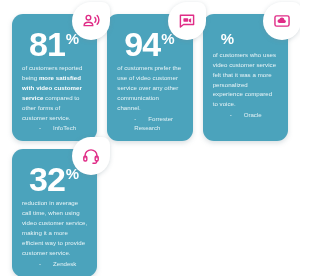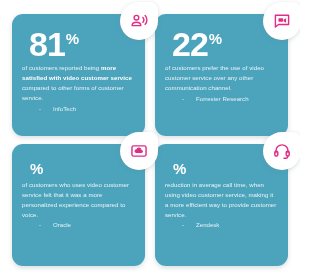--- a/index.html
+++ b/index.html
@@ -15,21 +15,21 @@
   #infographic {
     position: relative;
     width: 300px;
     height: 276px;
     background: #ffffff;
     padding: 14px 12px 10px 12px;
   }
 
   .grid {
     display: grid;
-    grid-template-columns: 1fr 1fr;
+    grid-template-columns: 1fr 1fr 1fr;
     grid-template-rows: 1fr 1fr;
     column-gap: 10px;
     row-gap: 8px;
     width: 100%;
     height: 100%;
   }
 
   .stat-card {
     position: relative;
     background: #4BA3BC;
@@ -139,21 +139,21 @@
         <span>
           <svg width="18" height="18" viewBox="0 0 24 24" fill="none" stroke="#E02D87" stroke-width="1.9" stroke-linecap="round" stroke-linejoin="round">
             <path d="M3.2 4.4h17.6v12.2H7.4l-4.2 3.4z"></path>
             <rect x="7.2" y="8.4" width="6.4" height="4.6" rx="0.9" fill="#E02D87" stroke="none"></rect>
             <path d="M14.4 10l3.1-1.8v6.2L14.4 12.6z" fill="#E02D87" stroke="none"></path>
           </svg>
         </span>
       </div>
 
       <div class="pct-row">
-        <span class="pct-num">22</span>
+        <span class="pct-num">94</span>
         <span class="pct-sign">%</span>
       </div>
 
       <p class="body-text"><span>of customers prefer the use of video customer service over any other communication channel.</span><span class="em"></span><span></span></p>
 
       <p class="attribution"><span class="dash">-</span><span>Forrester Research</span></p>
     </div>
 
     <div class="stat-card">
       <div class="badge">
@@ -180,20 +180,21 @@
           <svg width="18" height="18" viewBox="0 0 24 24" fill="none" stroke="#E02D87" stroke-width="1.9" stroke-linecap="round" stroke-linejoin="round">
             <path d="M4 14.4v-2.6a8 8 0 0 1 16 0v2.6"></path>
             <rect x="2.4" y="12.4" width="4" height="6.2" rx="1.6"></rect>
             <rect x="17.6" y="12.4" width="4" height="6.2" rx="1.6"></rect>
             <path d="M19.6 18.6v1.2a1.8 1.8 0 0 1-1.8 1.8h-3.2"></path>
           </svg>
         </span>
       </div>
 
       <div class="pct-row">
+        <span class="pct-num">32</span>
         <span class="pct-sign">%</span>
       </div>
 
       <p class="body-text"><span>reduction in average call time, when using video customer service, making it a more efficient way to provide customer service.</span><span class="em"></span><span></span></p>
 
       <p class="attribution"><span class="dash">-</span><span>Zendesk</span></p>
     </div>
 
   </div>
 </div>

